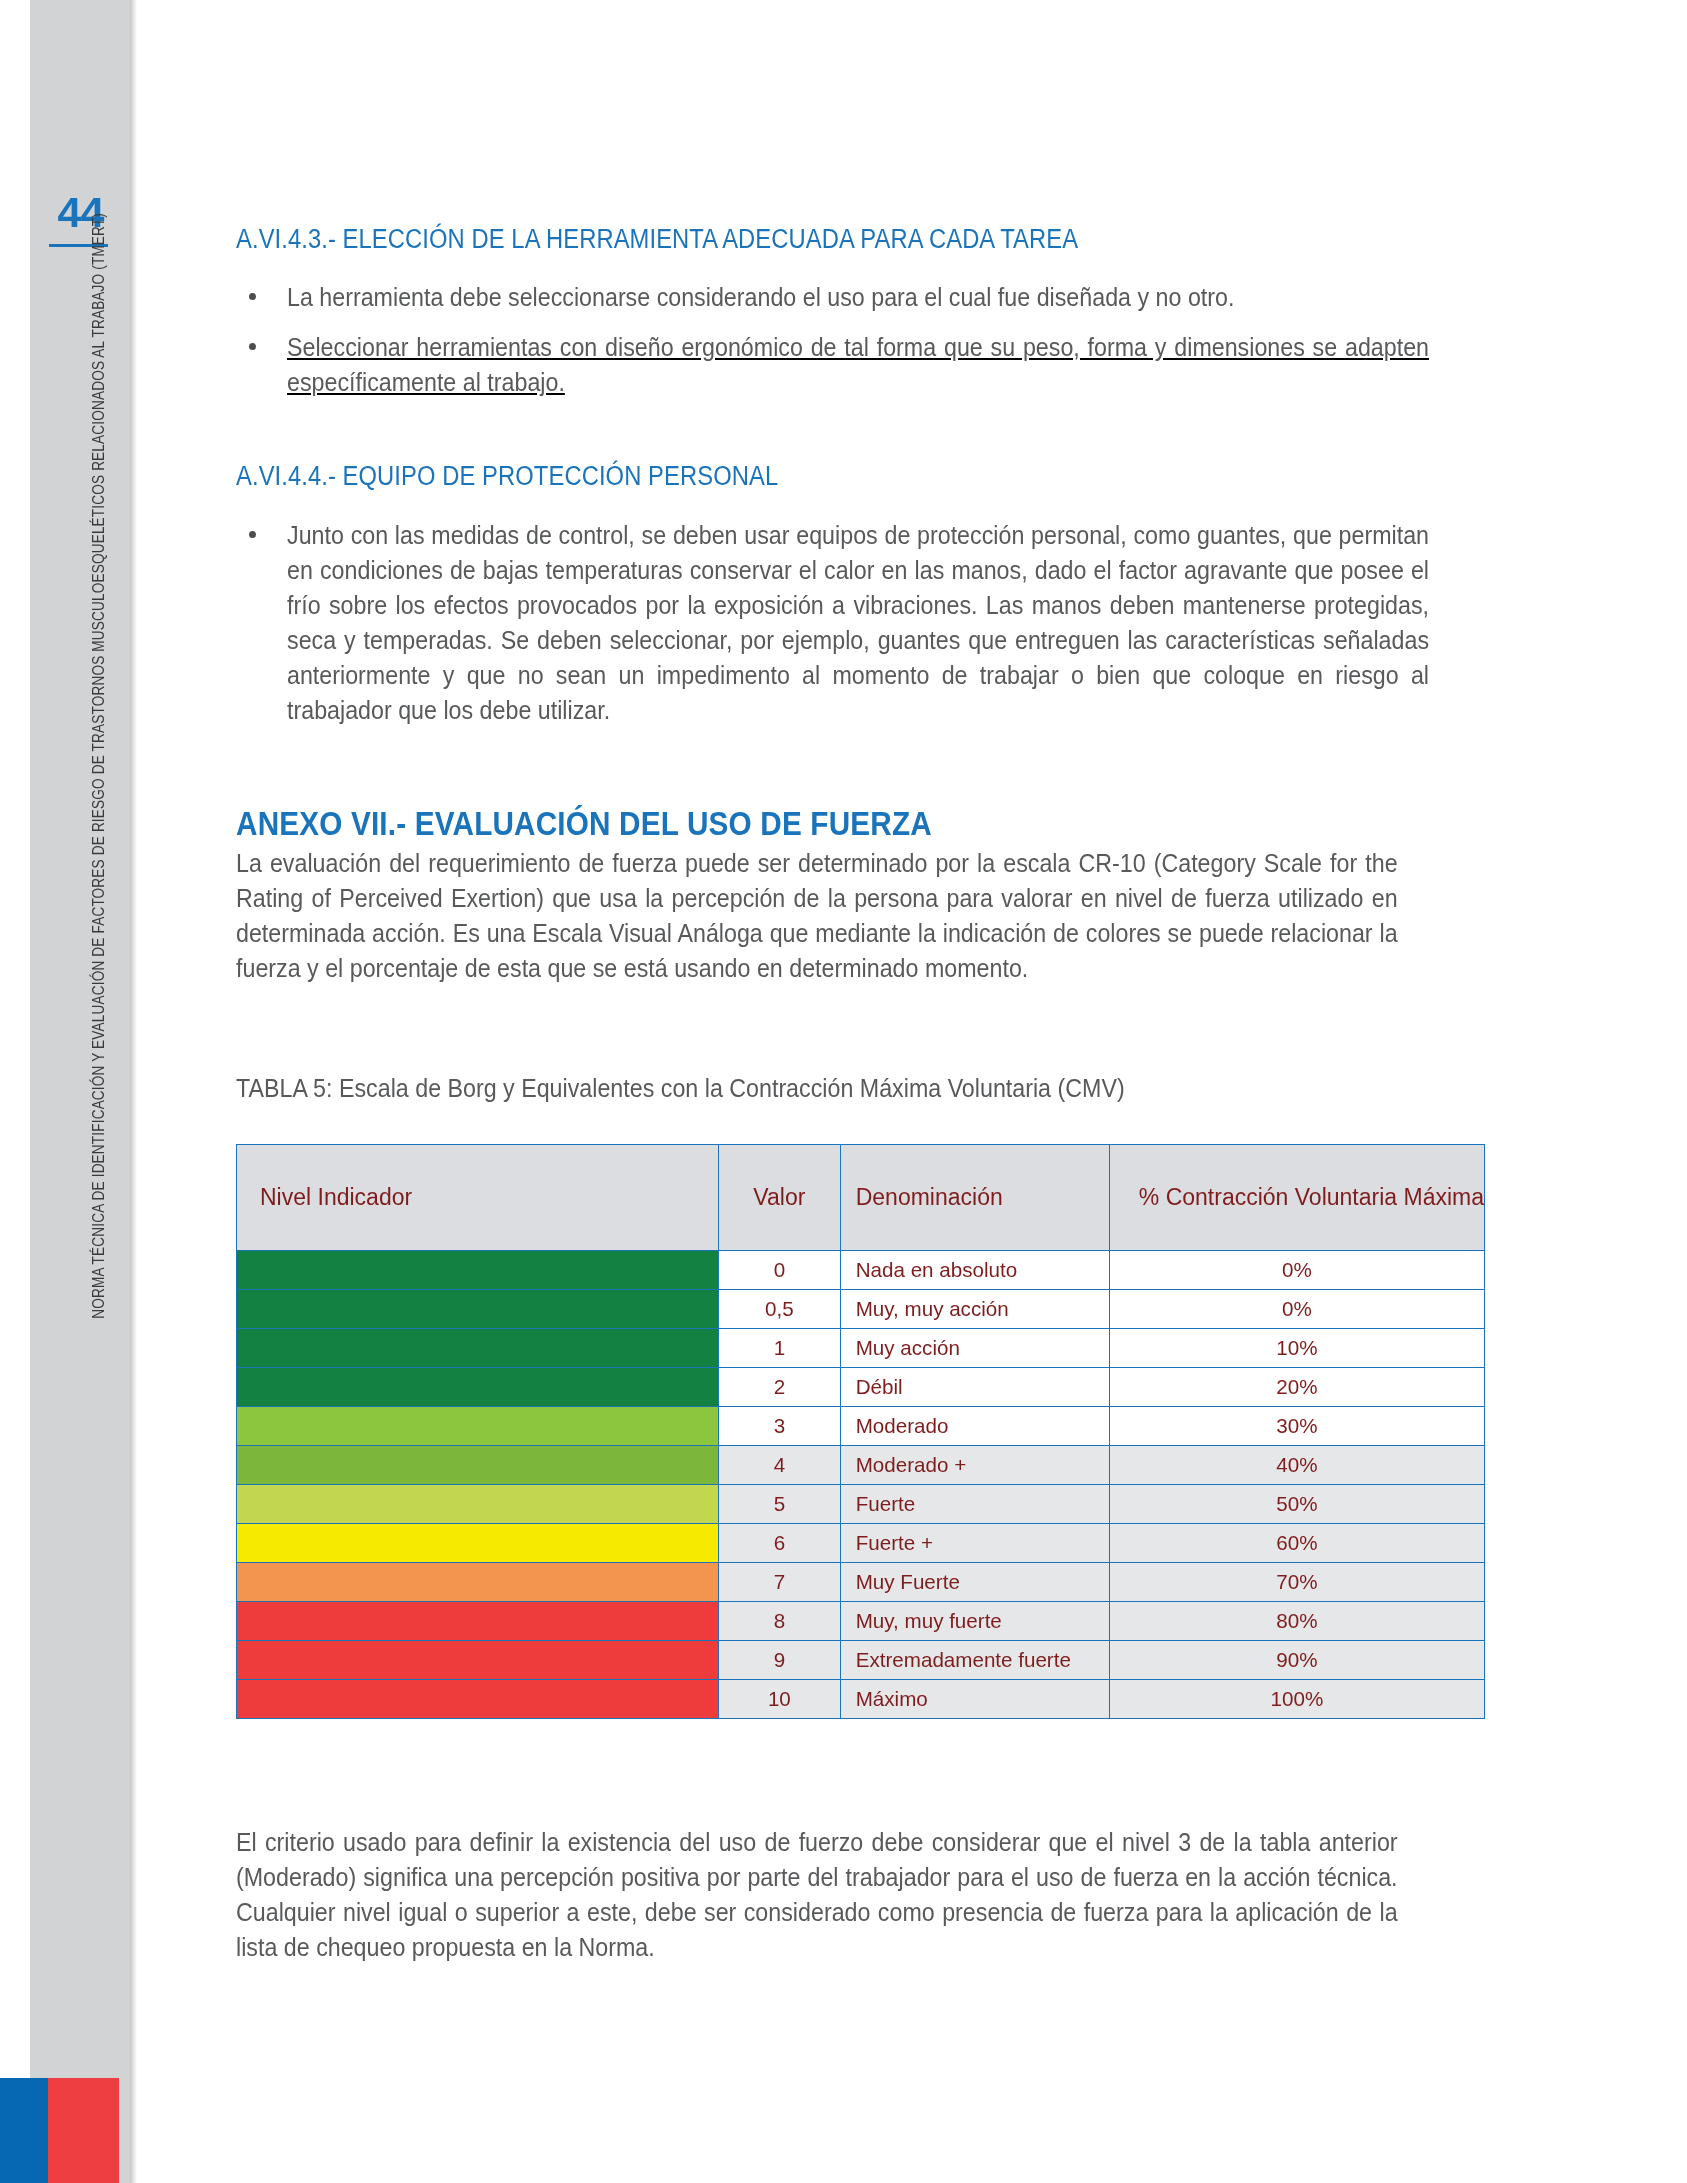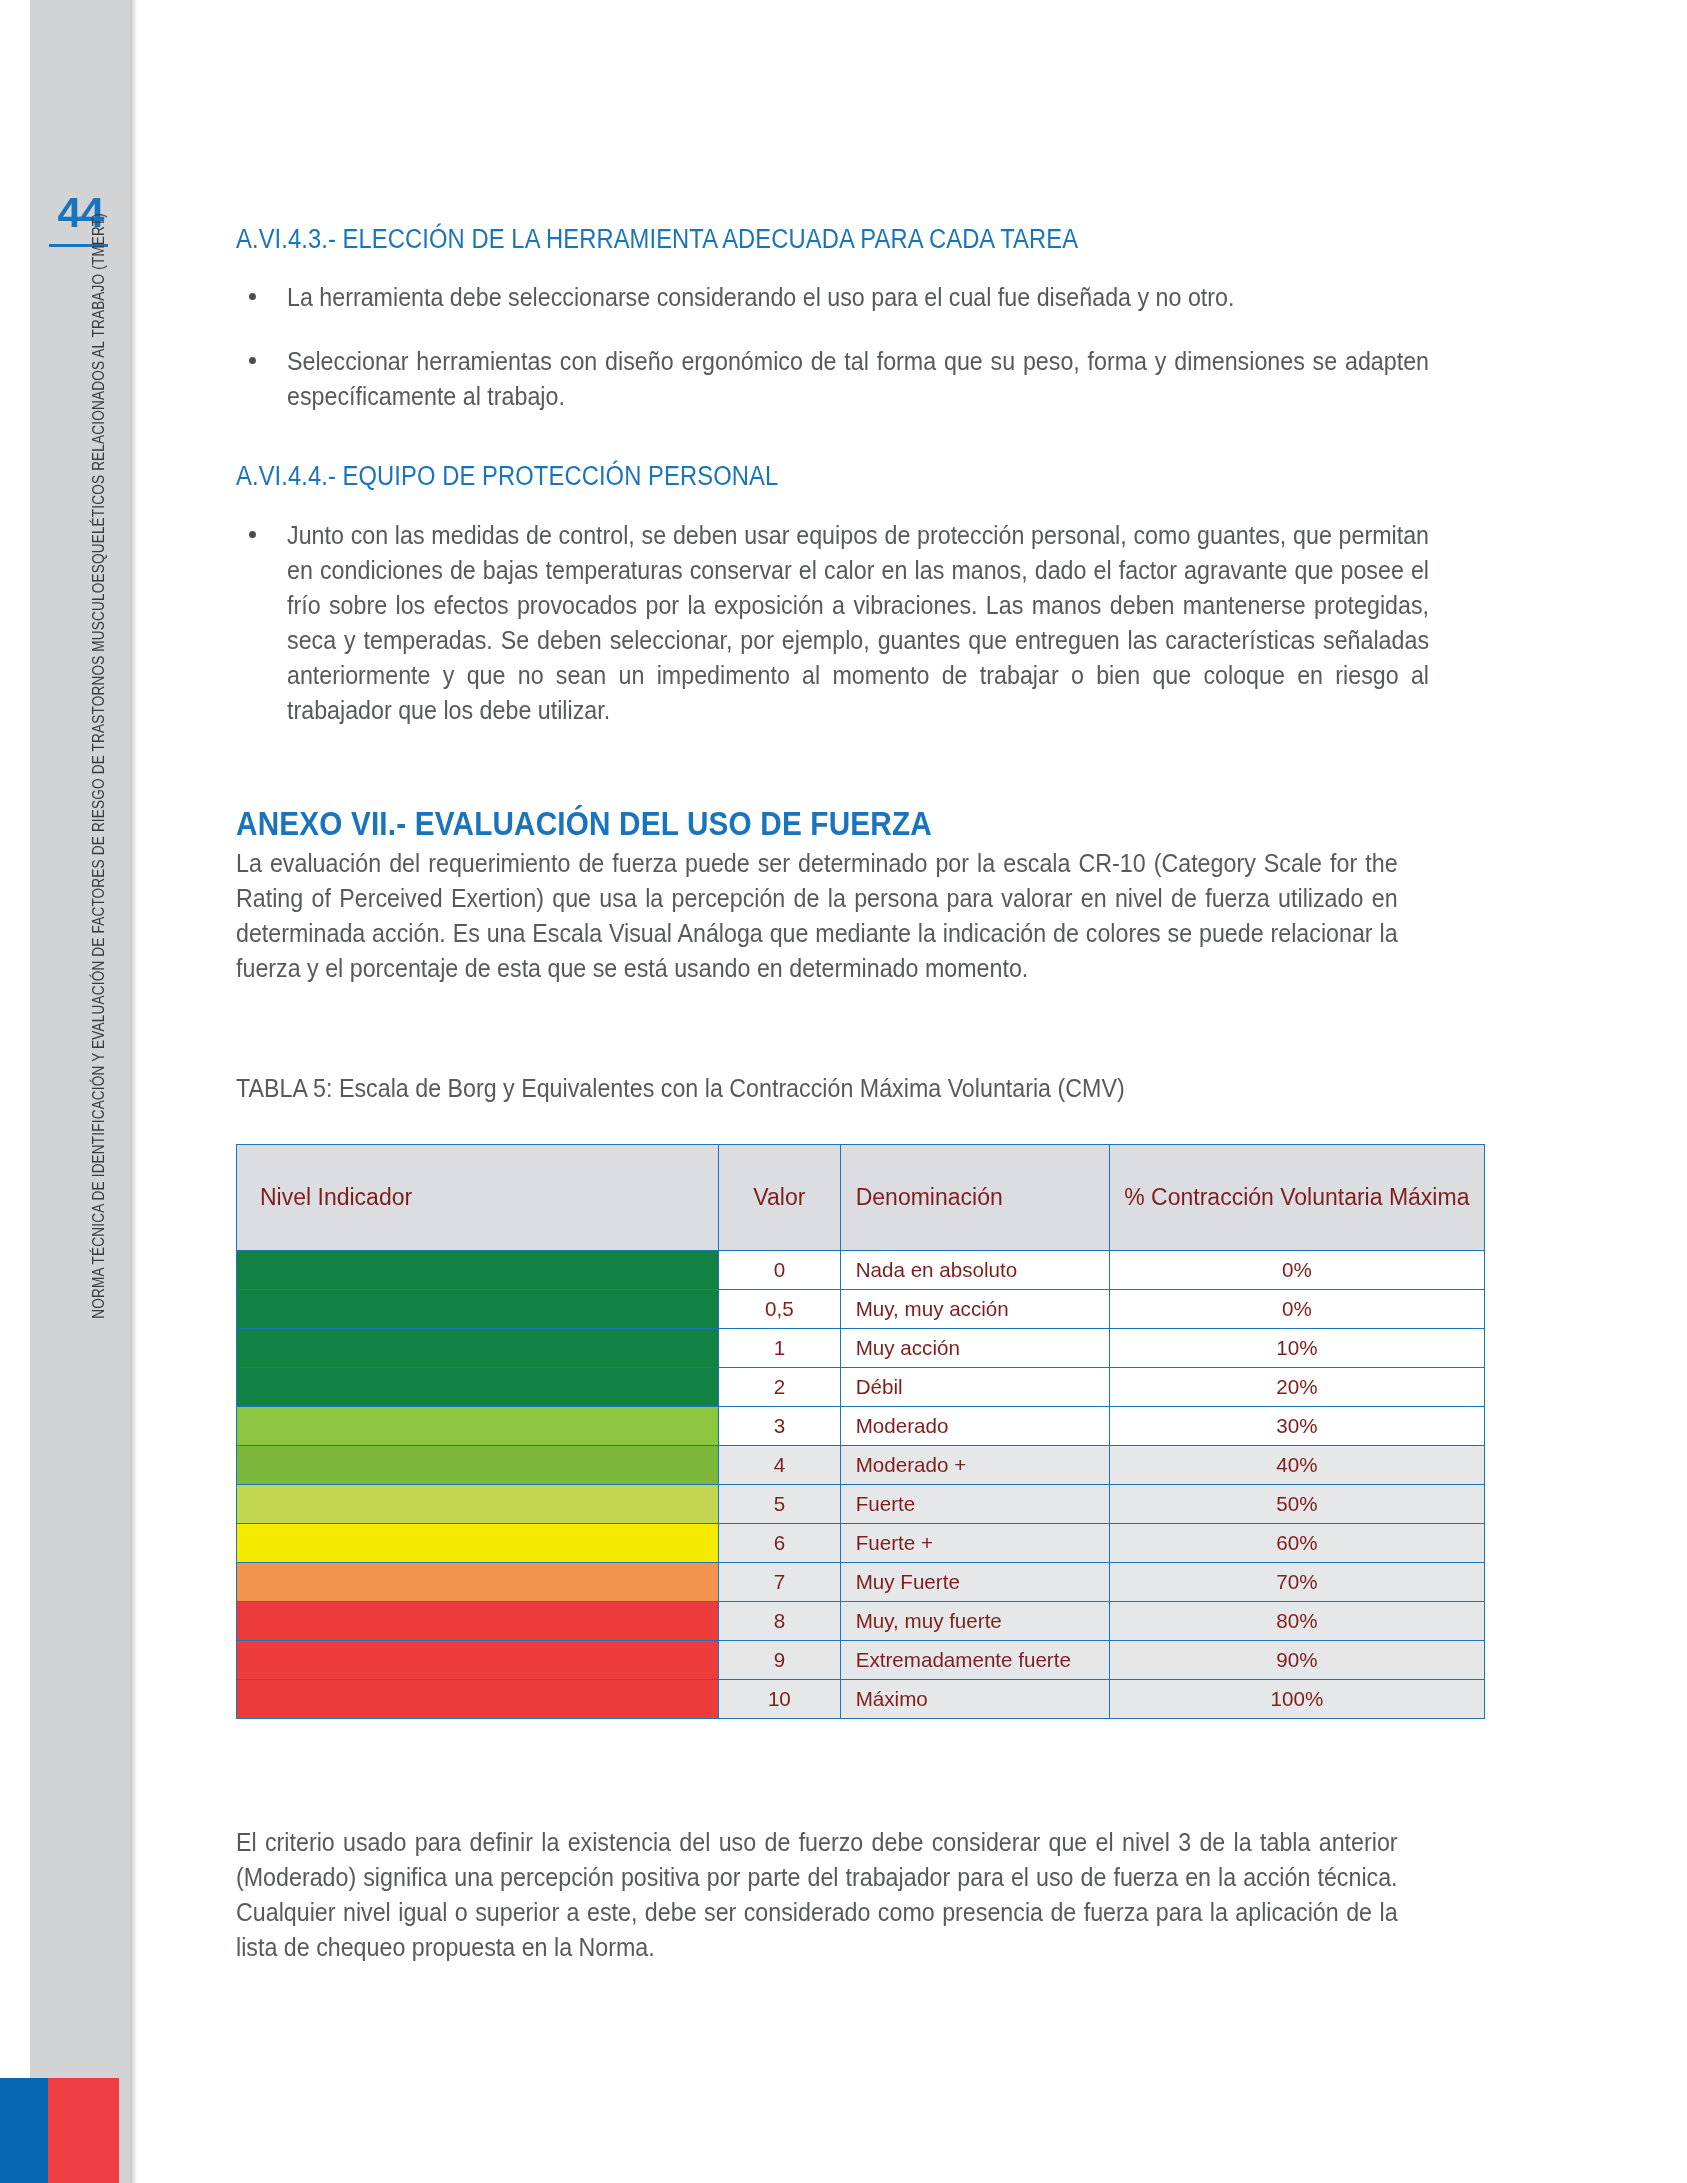--- a/index.html
+++ b/index.html
@@ -128,21 +128,21 @@
   }
   #borg-table thead th{
     background:#dcdde1;
     height:105px;
     font-size:23px;
     vertical-align:middle;
   }
   .th-nivel{text-align:left;padding-left:23px !important;}
   .th-valor{text-align:center;}
   .th-denom{text-align:left;padding-left:15px !important;}
-  .th-pct{text-align:center;}
+  .th-pct{text-align:right;}
   #borg-table tbody td{
     height:38px;
     font-size:20.6px;
     vertical-align:middle;
   }
   td.c-swatch{padding:0;}
   td.c-valor{text-align:center;}
   td.c-denom{text-align:left;padding-left:15px !important;}
   td.c-pct{text-align:center;}
   tr.row-tall td{height:61px;}
@@ -163,21 +163,21 @@
 
 <div id="content">
 
   <h2 class="h-blue" style="position:absolute;top:224px;left:0;">A.VI.4.3.- ELECCIÓN DE LA HERRAMIENTA ADECUADA PARA CADA TAREA</h2>
 
   <div class="bullet-row" style="position:absolute;top:280px;left:0;width:1249px;">
     <span class="bullet-dot"></span>
     <p class="body-text noj" style="width:1228px;">La herramienta debe seleccionarse considerando el uso para el cual fue diseñada y no otro.</p>
   </div>
 
-  <div class="bullet-row" style="position:absolute;top:344px;left:0;width:1249px;">
+  <div class="bullet-row" style="position:absolute;top:330px;left:0;width:1249px;text-decoration:underline;">
     <span class="bullet-dot"></span>
     <p class="body-text" style="width:1228px;">Seleccionar herramientas con diseño ergonómico de tal forma que su peso, forma y dimensiones se adapten específicamente al trabajo.</p>
   </div>
 
   <h2 class="h-blue" style="position:absolute;top:461px;left:0;">A.VI.4.4.- EQUIPO DE PROTECCIÓN PERSONAL</h2>
 
   <div class="bullet-row" style="position:absolute;top:503px;left:0;width:1249px;margin-top:15px;">
     <span class="bullet-dot"></span>
     <p class="body-text" style="width:1228px;">Junto con las medidas de control, se deben usar equipos de protección personal, como guantes, que permitan en condiciones de bajas temperaturas conservar el calor en las manos, dado el factor agravante que posee el frío sobre los efectos provocados por la exposición a vibraciones. Las manos deben mantenerse protegidas, seca y temperadas. Se deben seleccionar, por ejemplo, guantes que entreguen las características señaladas anteriormente y que no sean un impedimento al momento de trabajar o bien que coloque en riesgo al trabajador que los debe utilizar.</p>
   </div>

